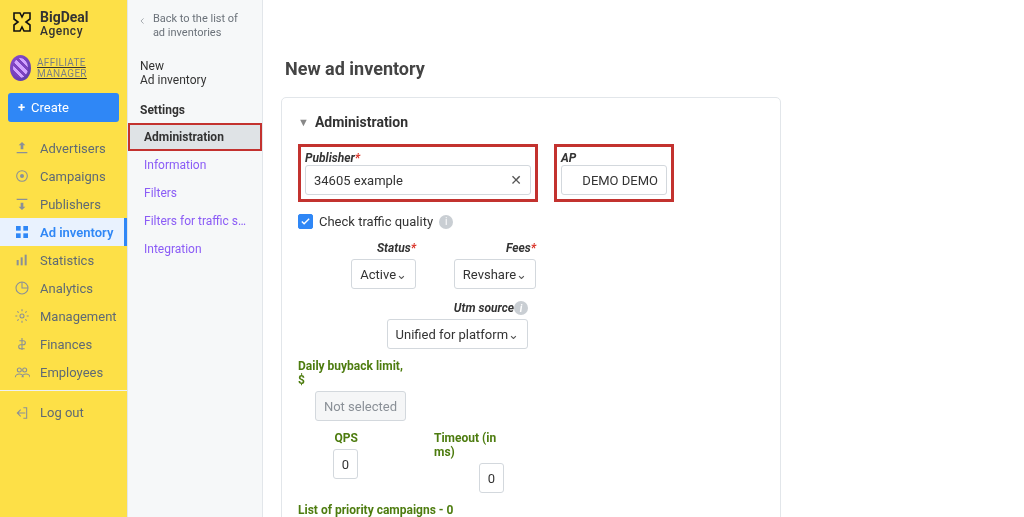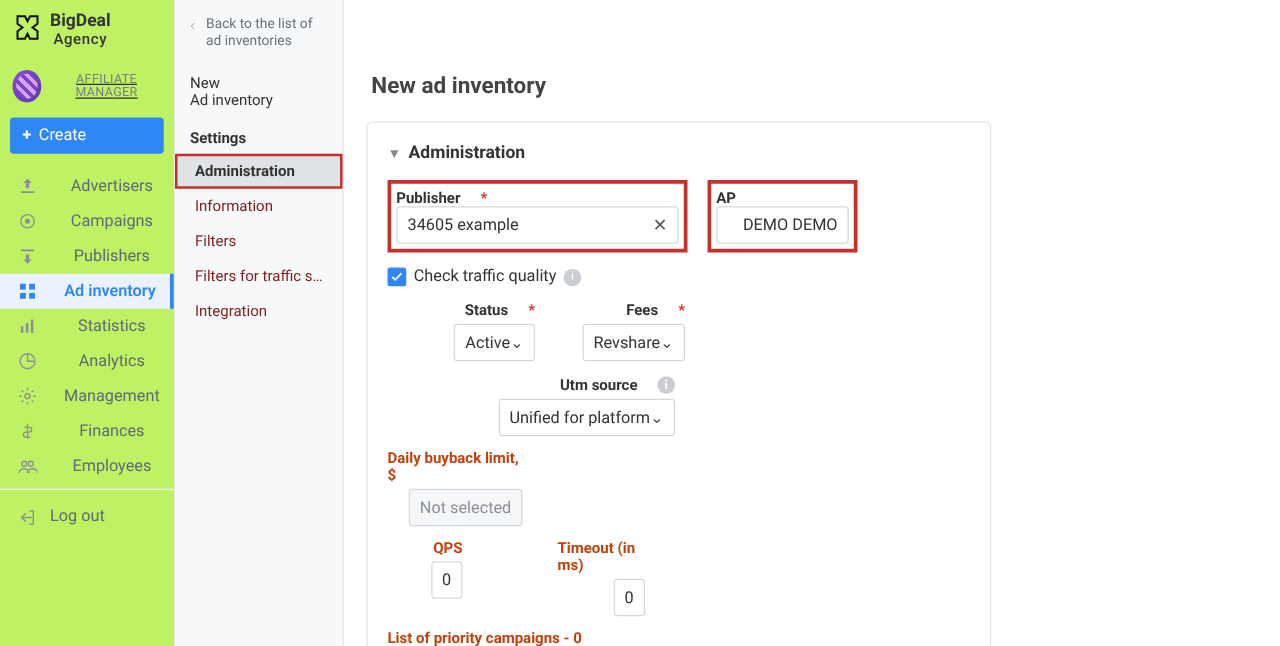--- a/index.html
+++ b/index.html
@@ -10,26 +10,25 @@
     color: #333;
     background: #fff;
     width: 1024px;
     height: 517px;
     overflow: hidden;
     display: flex;
   }
 
   
   .sidebar {
-    width: 140px;
+    width: 128px;
     border-right: 1px solid #e2e6ea;
     display: flex;
     flex-direction: column;
-    background: #bef264;
-    text-align: center;
+    background: #fde047;
   }
   .logo-area {
     display: flex;
     align-items: center;
     gap: 6px;
     padding: 10px 8px 14px 10px;
   }
   .logo-icon svg { width: 24px; height: 24px; }
   .logo-text { line-height: 1.05; }
   .logo-text .top { font-weight: 700; font-size: 14px; }
@@ -90,21 +89,21 @@
   }
   .backlink { display:flex; gap:6px; padding: 0 10px 10px 10px; color:#6b727a; align-items:flex-start; }
   .backlink svg { width:14px;height:14px; margin-top:2px; }
   .backlink .txt { font-size:11px; line-height:1.3; }
   .settings-head { padding: 8px 12px 0 12px; }
   .settings-head .new { color:#333; font-size:12px; }
   .settings-head .inv { color:#333; font-size:12px; margin-bottom: 10px; }
   .settings-title { padding: 6px 12px 6px 12px; font-weight:700; color:#333; }
   .s-item {
     padding: 7px 12px 7px 16px;
-    color:#7f1d1d;
+    color:#8b5cf6;
     cursor:pointer;
     white-space: nowrap;
     overflow: hidden;
     text-overflow: ellipsis;
   }
   .s-item.active {
     background: #dfe3e6;
     color:#333;
     font-weight:700;
     border: 2px solid #c3322f;
@@ -125,21 +124,21 @@
     padding: 16px 16px 16px 16px;
     max-width: 500px;
     background:#fff;
   }
   .section-row { display:flex; align-items:center; gap:6px; margin-bottom:14px; }
   .section-row .tri { color:#888; font-size:11px; }
   .section-row .name { font-weight:700; color:#333; font-size:14px; }
 
   .row { display:flex; gap:16px; }
   .field-block { display:flex; flex-direction:column; gap:4px;align-items:flex-end; }
-  .lblf { font-size:12px; font-weight:700; color:#333; display:flex; align-items:center; gap:16px;}
+  .lblf { font-size:12px; font-weight:700; color:#333; display:flex; align-items:center; gap:0;font-style:italic;}
   .req { color:#d93025; }
   .input, .select, .ro {
     border:1px solid #d3d8dd;
     border-radius:3px;
     height:30px;
     padding: 0 8px;
     display:flex;
     align-items:center;
     font-size:13px;
     color:#333;
@@ -161,21 +160,21 @@
   .chklabel { font-size:13px; color:#333; }
   .help-icon { width:14px;height:14px;border-radius:50%;background:#c9ced3;color:#fff;font-size:10px;display:flex;align-items:center;justify-content:center; }
 
   .triple { display:flex; gap:12px; margin-bottom:12px; }
   .w1 { width:118px; }
   .w2 { width:108px; }
   .numinput { border:1px solid #d3d8dd; border-radius:3px; height:30px; padding:0 8px; text-align:right; font-size:13px; color:#333; display:flex; align-items:center; justify-content:flex-end; }
   .readonly { background:#f5f6f7; color:#8a9097; justify-content:center; }
   .ro.readonly { justify-content:center; color:#8a9097; }
 
-  .smalllbl { font-size:12px; font-weight:700; color:#c2410c; }
+  .smalllbl { font-size:12px; font-weight:700; color:#4d7c0f; }
   .wide { width:230px; }
   .picker {
     border:1px solid #d3d8dd; border-radius:3px; height:32px; padding:0 8px;
     display:flex; align-items:center; color:#9aa1a8; font-size:13px;
     cursor:pointer; position:relative;
     width: 230px;
     white-space:nowrap; overflow:hidden; text-overflow:ellipsis;
   }
   .picker .arrow { position:absolute; right:8px; color:#555; }
   .mb6 { margin-bottom:6px; }

